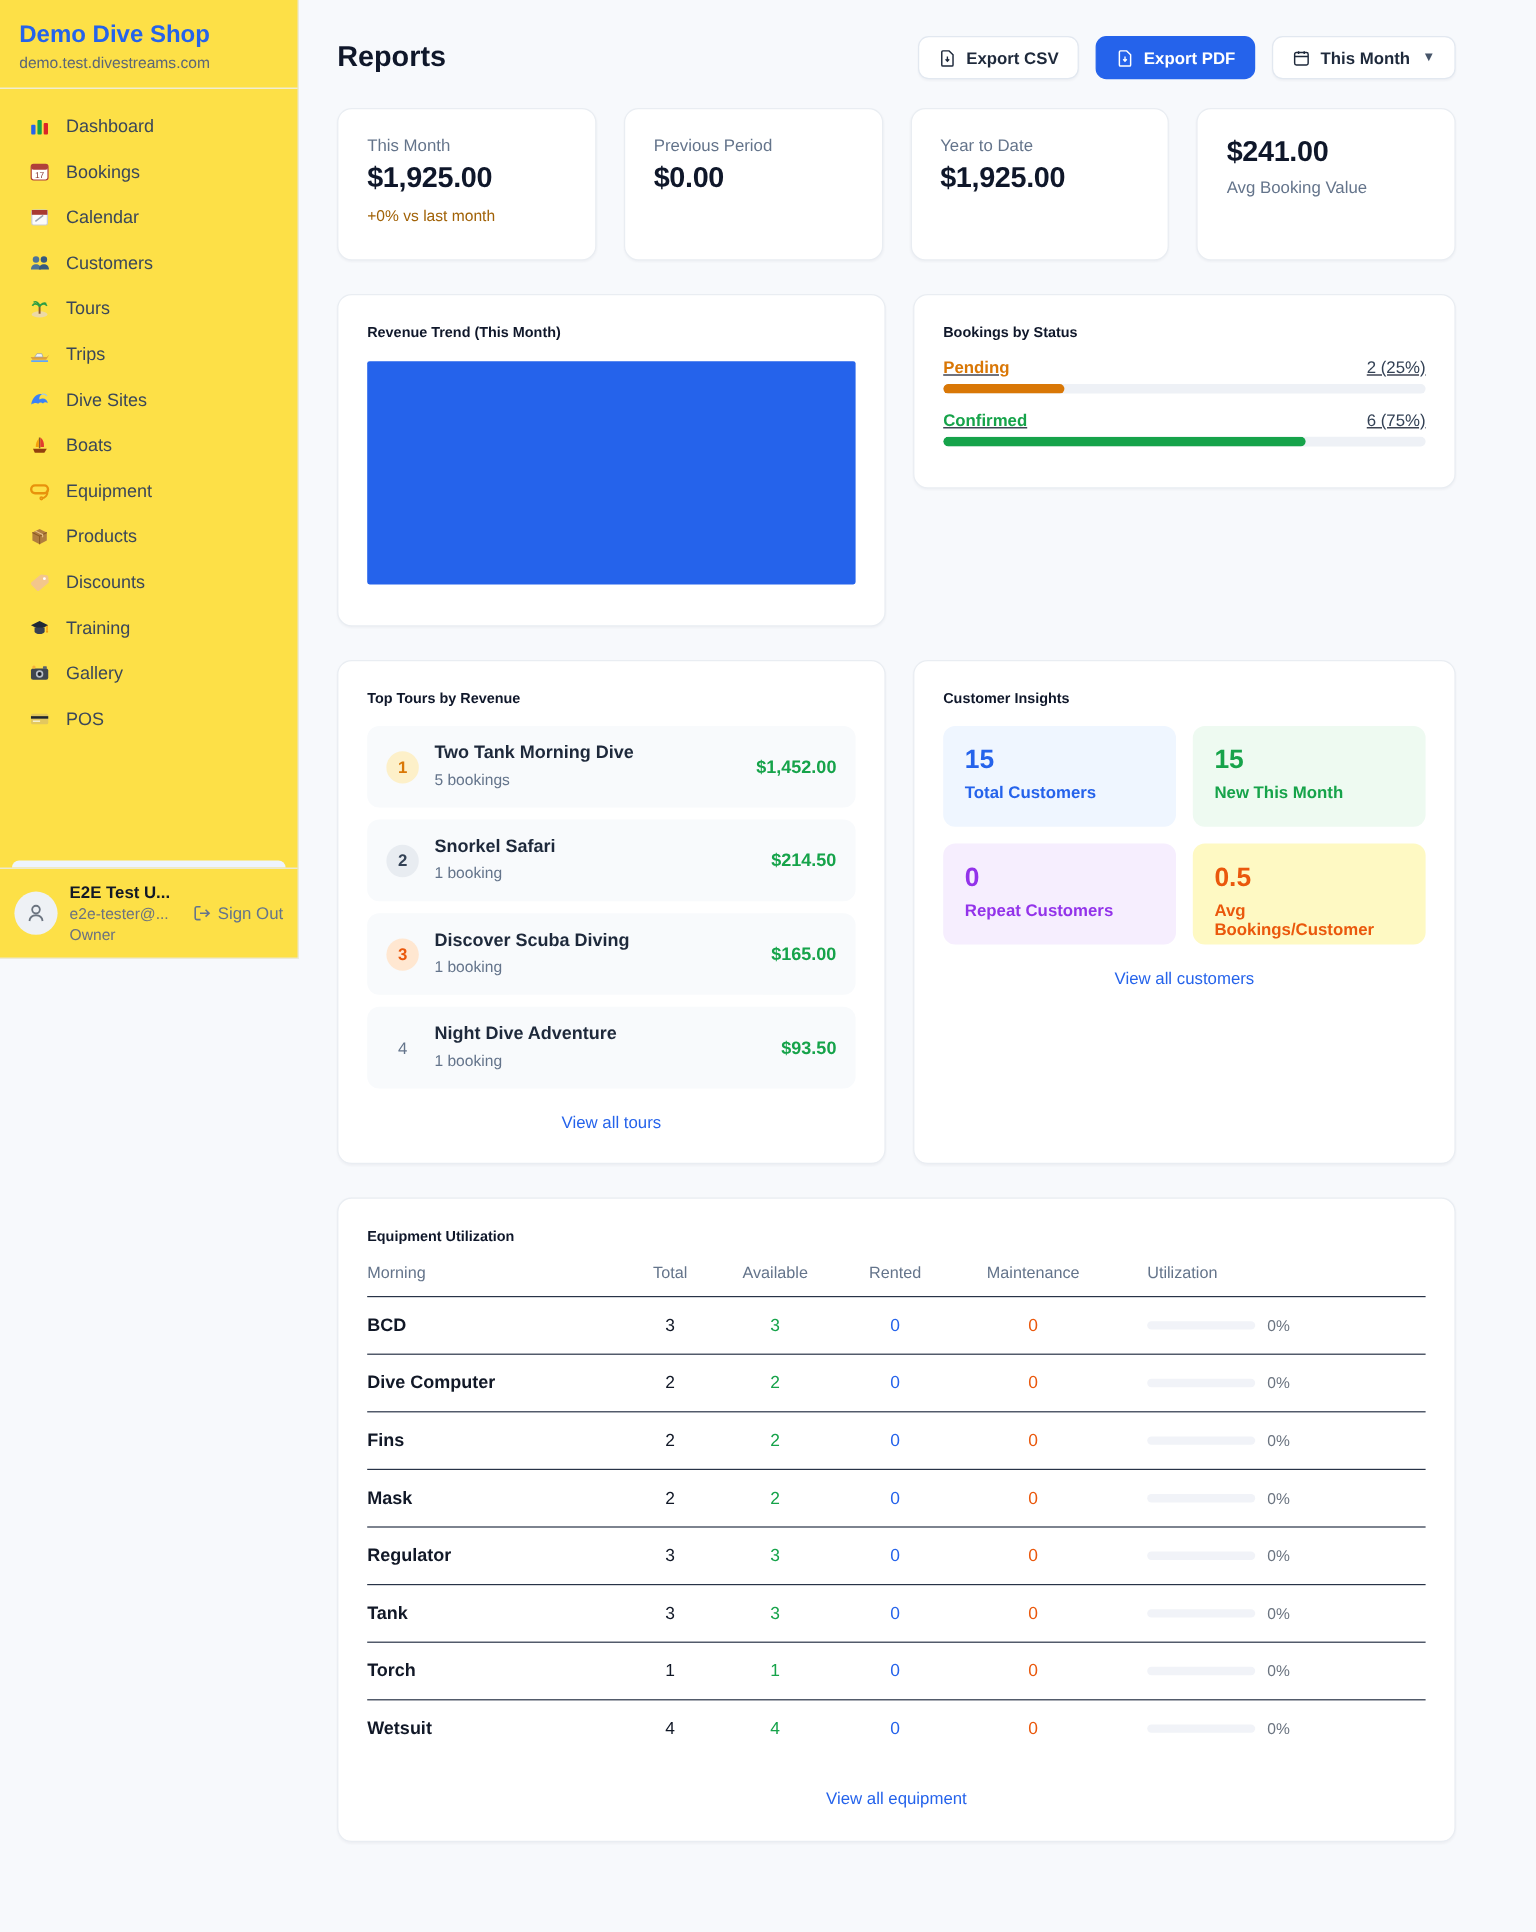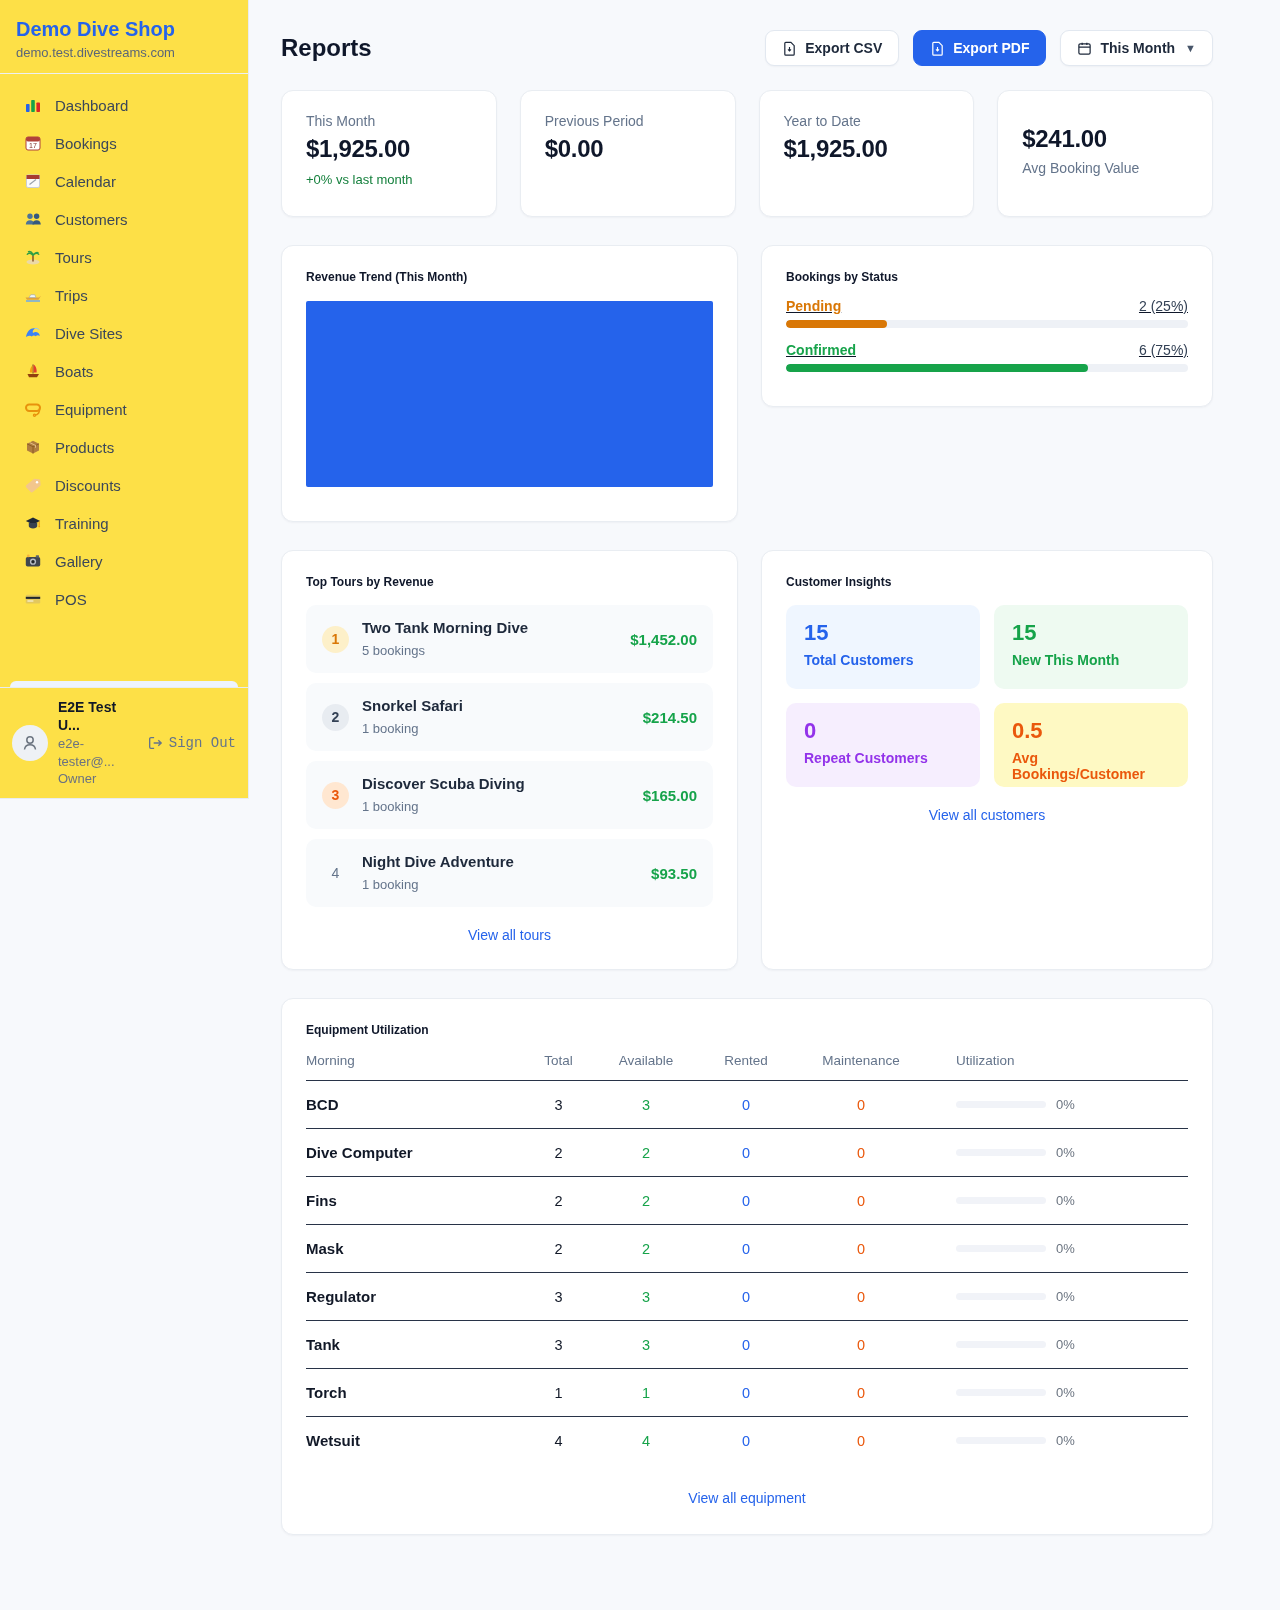--- a/index.html
+++ b/index.html
@@ -21,40 +21,40 @@
   .nav{flex:1;padding:12px 10px 0 10px;overflow:hidden;}
   .nav-item{display:flex;align-items:center;gap:13px;padding:10px 14px;border-radius:8px;
     font-size:15px;color:#3b4759;cursor:pointer;}
   .nav-item .ico{width:18px;height:18px;display:inline-flex;flex:none;}
   .active-strip{height:6px;margin:3px 10px 0 10px;background:#eef4fe;border-radius:8px 8px 0 0;}
   .user-panel{border-top:1px solid #e8ecf1;padding:10px 12px;display:flex;align-items:center;gap:10px;}
   .avatar{width:36px;height:36px;border-radius:50%;background:#eef1f5;display:flex;align-items:center;justify-content:center;flex:none;}
   .user-info{min-width:0;line-height:1.35;}
   .user-name{font-size:14px;font-weight:bold;color:#111827;}
   .user-email,.user-role{font-size:13px;color:#6b7280;}
-  .signout{margin-left:auto;display:flex;gap:6px;font-size:14px;color:#64748b;cursor:pointer;white-space:nowrap;font-family:Liberation Mono, monospace;}
+  .signout{margin-left:auto;display:flex;gap:6px;font-size:14px;color:#64748b;cursor:pointer;white-space:nowrap;}
   
   .main{position:absolute;left:281px;top:30px;width:932px;}
   .page-header{display:flex;align-items:center;justify-content:space-between;margin-bottom:24px;}
   .page-title{font-size:24px;font-weight:800;color:#0f172a;}
   .actions{display:flex;gap:14px;}
   .btn{height:36px;display:inline-flex;align-items:center;gap:8px;padding:0 16px;border-radius:9px;
     font-size:14px;font-weight:bold;cursor:pointer;box-sizing:border-box;}
   .btn-outline{background:#ffffff;border:1px solid #e2e8f0;color:#1e293b;box-shadow:0 1px 2px rgba(16,24,40,.04);}
   .btn-primary{background:#2563eb;border:1px solid #2563eb;color:#ffffff;}
   .chev{font-size:11px;color:#475569;margin-left:2px;}
   
   .card{background:#ffffff;border:1px solid #e9edf2;border-radius:12px;box-shadow:0 1px 2px rgba(16,24,40,.04);box-sizing:border-box;}
   .card-title{font-size:12px;font-weight:bold;color:#0f172a;}
   .stats-grid{display:grid;grid-template-columns:repeat(4,1fr);gap:23px;margin-bottom:28px;}
   .stat-card{height:127px;padding:22px 24px;}
   .stat-label{font-size:14px;color:#64748b;}
   .stat-value{font-size:24px;font-weight:800;color:#0f172a;margin-top:6px;letter-spacing:-0.3px;}
-  .stat-delta{font-size:13px;color:#15803d;margin-top:9px;}
-  .stat-card.flip .stat-value{margin-top:12px;}
+  .stat-delta{font-size:13px;color:#a16207;margin-top:9px;}
+  .stat-card.flip .stat-value{margin-top:0;}
   .stat-card.flip .stat-label{margin-top:7px;}
   .two-col{display:grid;grid-template-columns:457px 452px;gap:23px;align-items:start;margin-bottom:28px;}
   
   .revenue-card{height:277px;padding:24px;}
   .chart-rect{margin-top:17px;height:186px;border-radius:2px;}
   
   .status-card{height:162px;padding:24px;}
   .status-row{margin-top:14px;text-decoration:underline;}
   .status-line{display:flex;justify-content:space-between;align-items:baseline;font-size:14px;}
   .status-name{font-weight:bold;}

